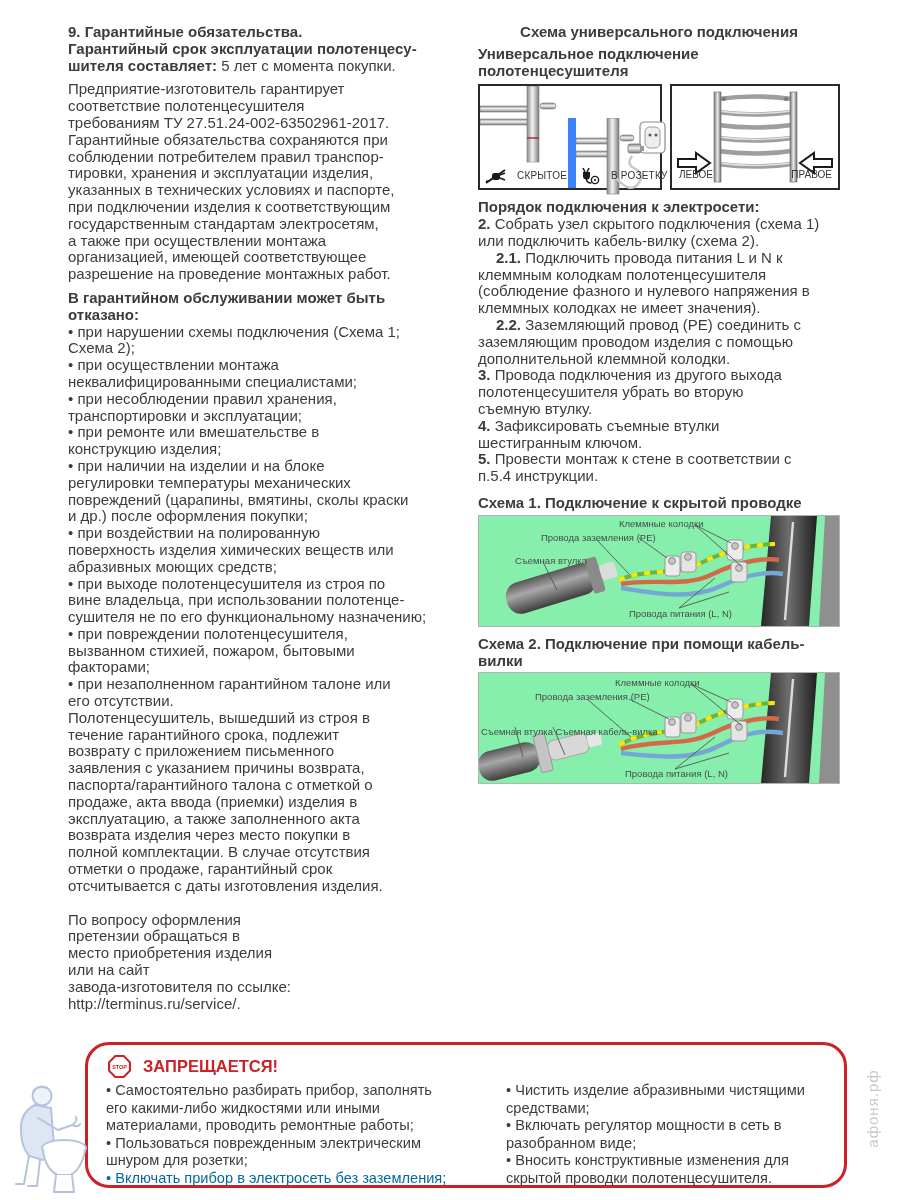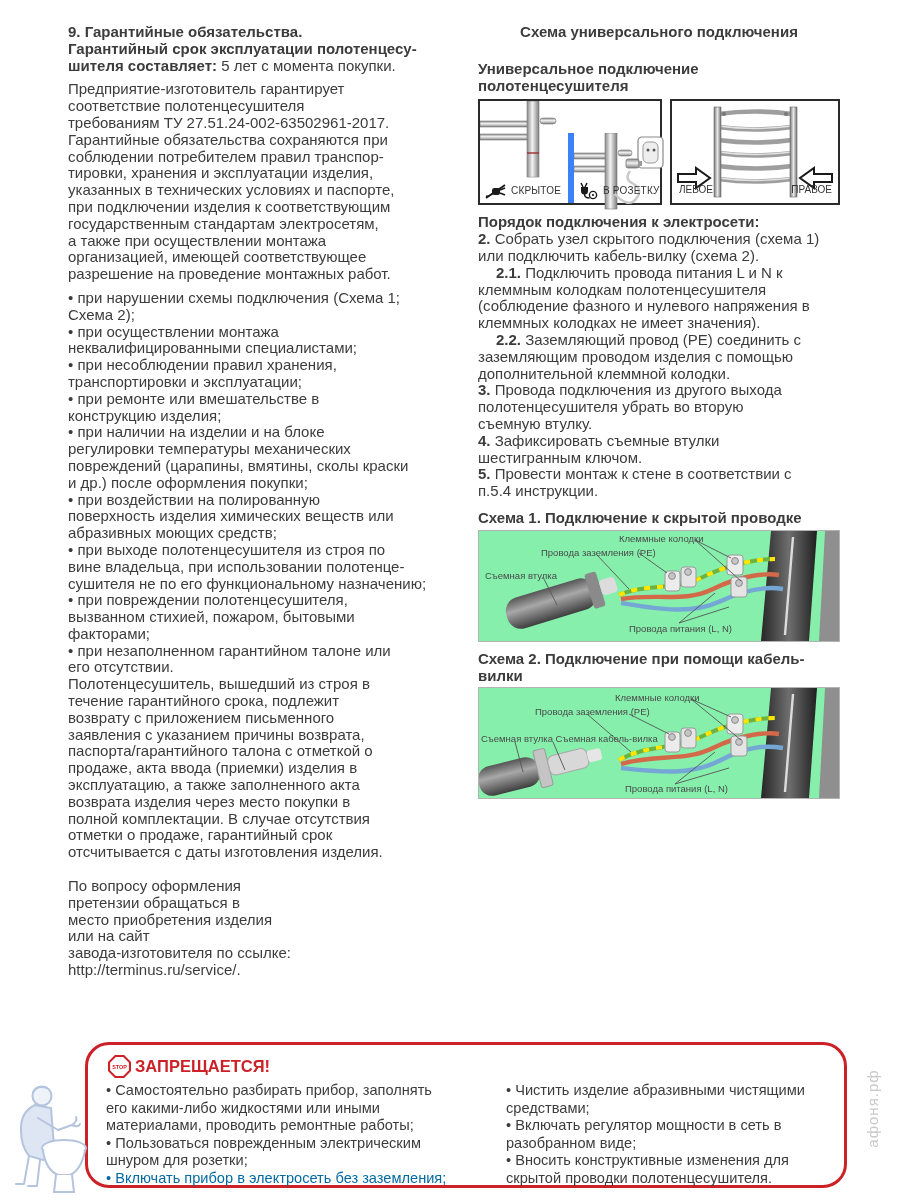--- a/index.html
+++ b/index.html
@@ -11,36 +11,36 @@
   .col-left  { position:absolute; left:68px;  top:24px; width:398px; font-size:15px; line-height:16.8px; }
   .col-right { position:absolute; left:478px; top:24px; width:362px; font-size:15px; line-height:16.8px; }
   .mb6 { margin-bottom:7px; }
   .mb16 { margin-bottom:17px; }
   .center { text-align:center; }
   
   .figrow { display:flex; gap:8px; margin:5px 0 9px 0; }
   .figbox { border:2px solid #2a2a2a; background:#fff; position:relative; }
   .boxA { width:184px; height:106px; display:flex; }
   .panel { position:relative; flex:1; }
-  .panel + .panel { border-left:6px solid #3b82f6;margin-top:32px; }
-  .cap { position:absolute; left:0; bottom:3px; width:100%; display:flex; align-items:center; gap:3px; padding-left:4px;
+  .panel + .panel { border-left:8px solid #3b82f6;margin-top:32px; }
+  .cap { position:absolute; left:0; bottom:3px; width:100%; display:flex; align-items:center; gap:9px; padding-left:4px;
          font-size:10px; color:#333; letter-spacing:.2px; }
   .boxB { width:170px; height:106px; }
   .blabel { position:absolute; bottom:5px; font-size:10px; color:#333; }
   
   .step { margin:0; }
   .step .num { font-weight:bold; }
   .step.indent .num { margin-left:18px; }
   
   .schema-fig { position:relative; width:362px; height:112px; border:1px solid #b3b3b3; background:#86efac; margin:3px 0 9px 0; }
   .slabel { position:absolute; font-size:9.5px; color:#4a4a4a; line-height:10px; white-space:nowrap; }
   
   .warnbox { position:absolute; left:85px; top:1042px; width:762px; height:146px;
              border:3px solid #cc2127; border-radius:24px; background:#fff; padding:8px 16px 8px 18px; }
-  .wtitle-row { display:flex; align-items:center; gap:4px; margin:2px 0 4px 2px; }
+  .wtitle-row { display:flex; align-items:center; gap:12px; margin:2px 0 4px 2px; }
   .wtitle { color:#cc2127; font-weight:bold; font-size:16.5px; }
   .wcols { display:flex; }
   .wcol-l { width:396px; font-size:14.6px; line-height:17.6px; }
   .wcol-r { flex:1; font-size:14.6px; line-height:17.6px; padding-left:4px; }
   .red { color:#0369a1; }
   
   .mascot { position:absolute; left:-2px; top:1076px; }
   .watermark { position:absolute; left:800px; top:1100px; width:145px; text-align:center;
                transform:rotate(-90deg); color:#c9c9c9; font-size:15px; letter-spacing:1px; }
 </style>
@@ -58,20 +58,22 @@
 требованиям ТУ 27.51.24-002-63502961-2017.
 Гарантийные обязательства сохраняются при
 соблюдении потребителем правил транспор-
 тировки, хранения и эксплуатации изделия,
 указанных в технических условиях и паспорте,
 при подключении изделия к соответствующим
 государственным стандартам электросетям,
 а также при осуществлении монтажа
 организацией, имеющей соответствующее
 разрешение на проведение монтажных работ.</div>
+    <div class="pre b">В гарантийном обслуживании может быть
+отказано:</div>
     <div class="pre">• при нарушении схемы подключения (Схема 1;
 Схема 2);
 • при осуществлении монтажа
 неквалифицированными специалистами;
 • при несоблюдении правил хранения,
 транспортировки и эксплуатации;
 • при ремонте или вмешательстве в
 конструкцию изделия;
 • при наличии на изделии и на блоке
 регулировки температуры механических
@@ -102,21 +104,21 @@
     <div style="height:17px"></div>
     <div class="pre">По вопросу оформления
 претензии обращаться в
 место приобретения изделия
 или на сайт
 завода-изготовителя по ссылке:
 http://terminus.ru/service/.</div>
   </div>
 
   <div class="col-right">
-    <div class="b center" style="margin-bottom:20px">Схема универсального подключения</div>
+    <div class="b center" style="margin-bottom:5px">Схема универсального подключения</div>
     <div class="b">Универсальное подключение полотенцесушителя</div>
 
     <div class="figrow">
       <div class="figbox boxA">
         <div class="panel">
           <svg width="88" height="78" viewBox="0 0 88 78">
             <defs>
               <linearGradient id="chr" x1="0" y1="0" x2="1" y2="0">
                 <stop offset="0" stop-color="#8a8a8a"></stop>
                   <stop offset=".45" stop-color="#f2f2f2"></stop>
@@ -267,21 +269,21 @@
             <line x1="216" y1="9" x2="262" y2="50"></line>
           <line x1="160" y1="22" x2="188" y2="42"></line>
             <line x1="118" y1="24" x2="150" y2="58"></line>
           <line x1="64" y1="46" x2="78" y2="74"></line>
           <line x1="200" y1="92" x2="236" y2="62"></line>
             <line x1="200" y1="92" x2="250" y2="76"></line>
         </g>
       </svg>
       <div class="slabel" style="left:140px; top:3px">Клеммные колодки</div>
       <div class="slabel" style="left:62px;  top:17px">Провода заземления (PE)</div>
-      <div class="slabel" style="left:6px;  top:40px">Съемная втулка</div>
+      <div class="slabel" style="left:36px;  top:40px">Съемная втулка</div>
       <div class="slabel" style="left:150px; top:93px">Провода питания (L, N)</div>
     </div>
 
     <div class="b">Схема 2. Подключение при помощи кабель-вилки</div>
 
     <div class="schema-fig">
       <svg width="360" height="110" viewBox="0 0 360 110">
         <polygon points="292,0 338,0 330,110 282,110" fill="url(#rail)"></polygon>
         <polygon points="346,0 360,0 360,110 340,110" fill="#8f8f8f"></polygon>
         <line x1="314" y1="6" x2="306" y2="104" stroke="#dcdcdc" stroke-width="2.4"></line>
@@ -311,21 +313,21 @@
           <line x1="150" y1="26" x2="190" y2="46"></line>
             <line x1="108" y1="26" x2="152" y2="64"></line>
           <line x1="36" y1="54" x2="44" y2="84"></line>
             <line x1="74" y1="54" x2="86" y2="82"></line>
           <line x1="196" y1="96" x2="236" y2="64"></line>
             <line x1="196" y1="96" x2="250" y2="80"></line>
         </g>
       </svg>
       <div class="slabel" style="left:136px; top:5px">Клеммные колодки</div>
       <div class="slabel" style="left:56px;  top:19px">Провода заземления (PE)</div>
-      <div class="slabel" style="left:2px;   top:46px">Съемная втулка Съемная кабель-вилка</div>
+      <div class="slabel" style="left:2px;   top:54px">Съемная втулка Съемная кабель-вилка</div>
       <div class="slabel" style="left:146px; top:96px">Провода питания (L, N)</div>
     </div>
   </div>
 
   <div class="warnbox">
     <div class="wtitle-row">
       <svg width="23" height="23" viewBox="0 0 22 22">
         <polygon points="7,1 15,1 21,7 21,15 15,21 7,21 1,15 1,7" fill="#fff" stroke="#cc2127" stroke-width="2"></polygon>
         <text x="11" y="13.4" text-anchor="middle" font-size="5.2" font-weight="bold" fill="#cc2127" font-family="Liberation Sans, sans-serif">STOP</text>
       </svg>

